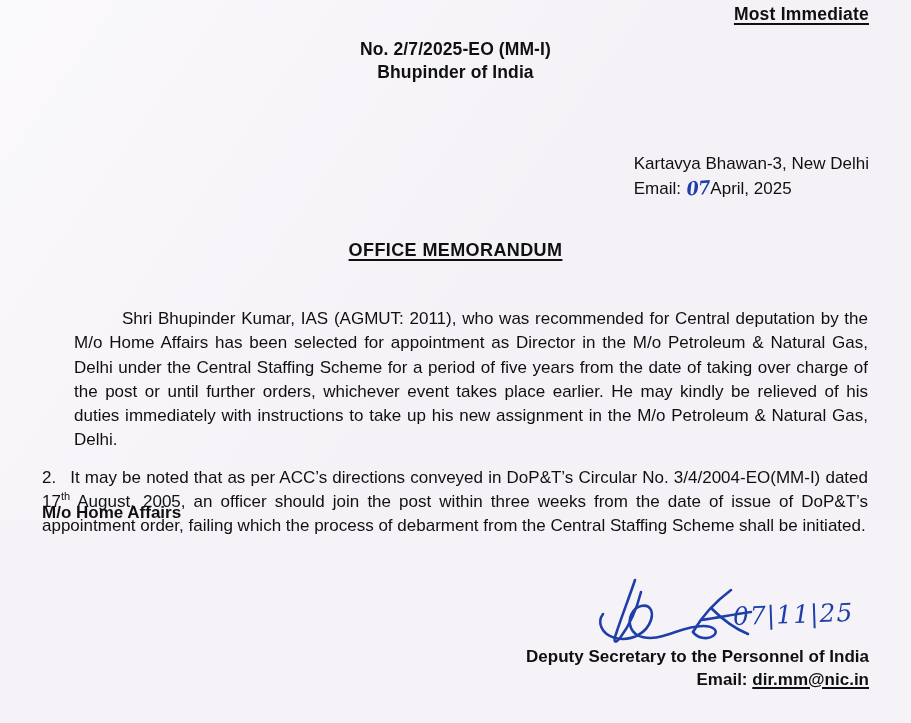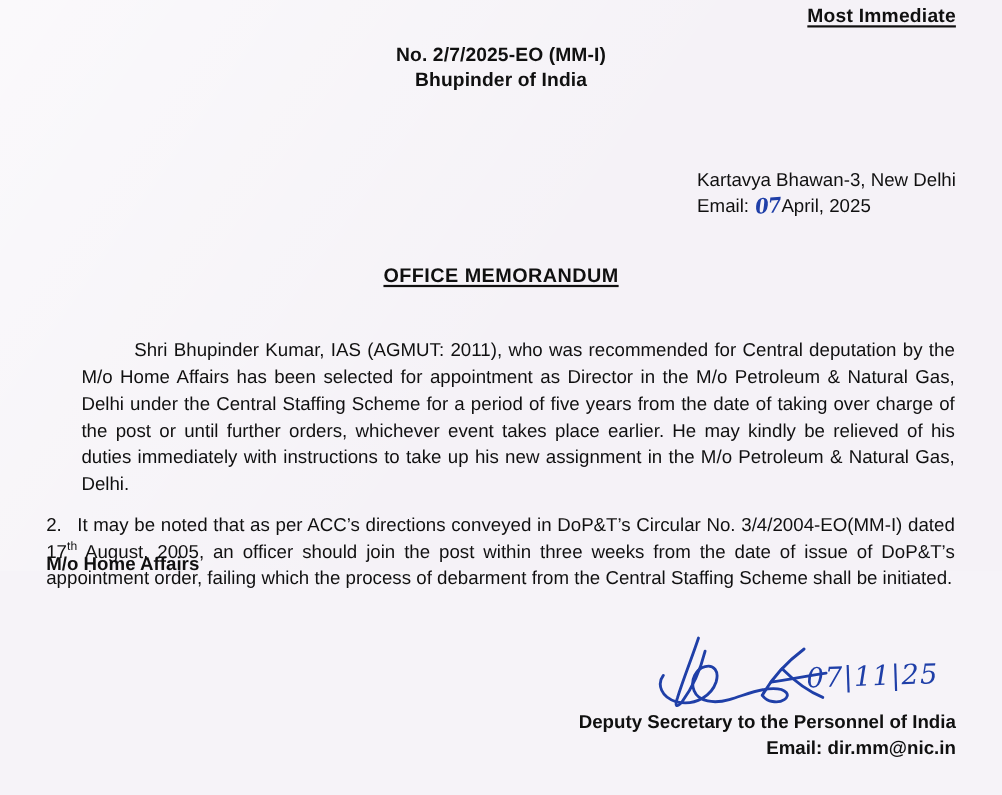--- a/index.html
+++ b/index.html
@@ -157,20 +157,21 @@
     white-space: nowrap;
     transform: rotate(-2deg);
   }
   .sig-line {
     font-size: 17px;
     font-weight: bold;
     line-height: 22.5px;
     white-space: nowrap;
   }
   .email-addr {
+    text-decoration: underline;
     text-underline-offset: 2px;
     text-decoration-thickness: 1.5px;
   }
 
   
   .footer-cut {
     position: absolute;
     left: 42px;
     bottom: -5px;
     height: 22px;

